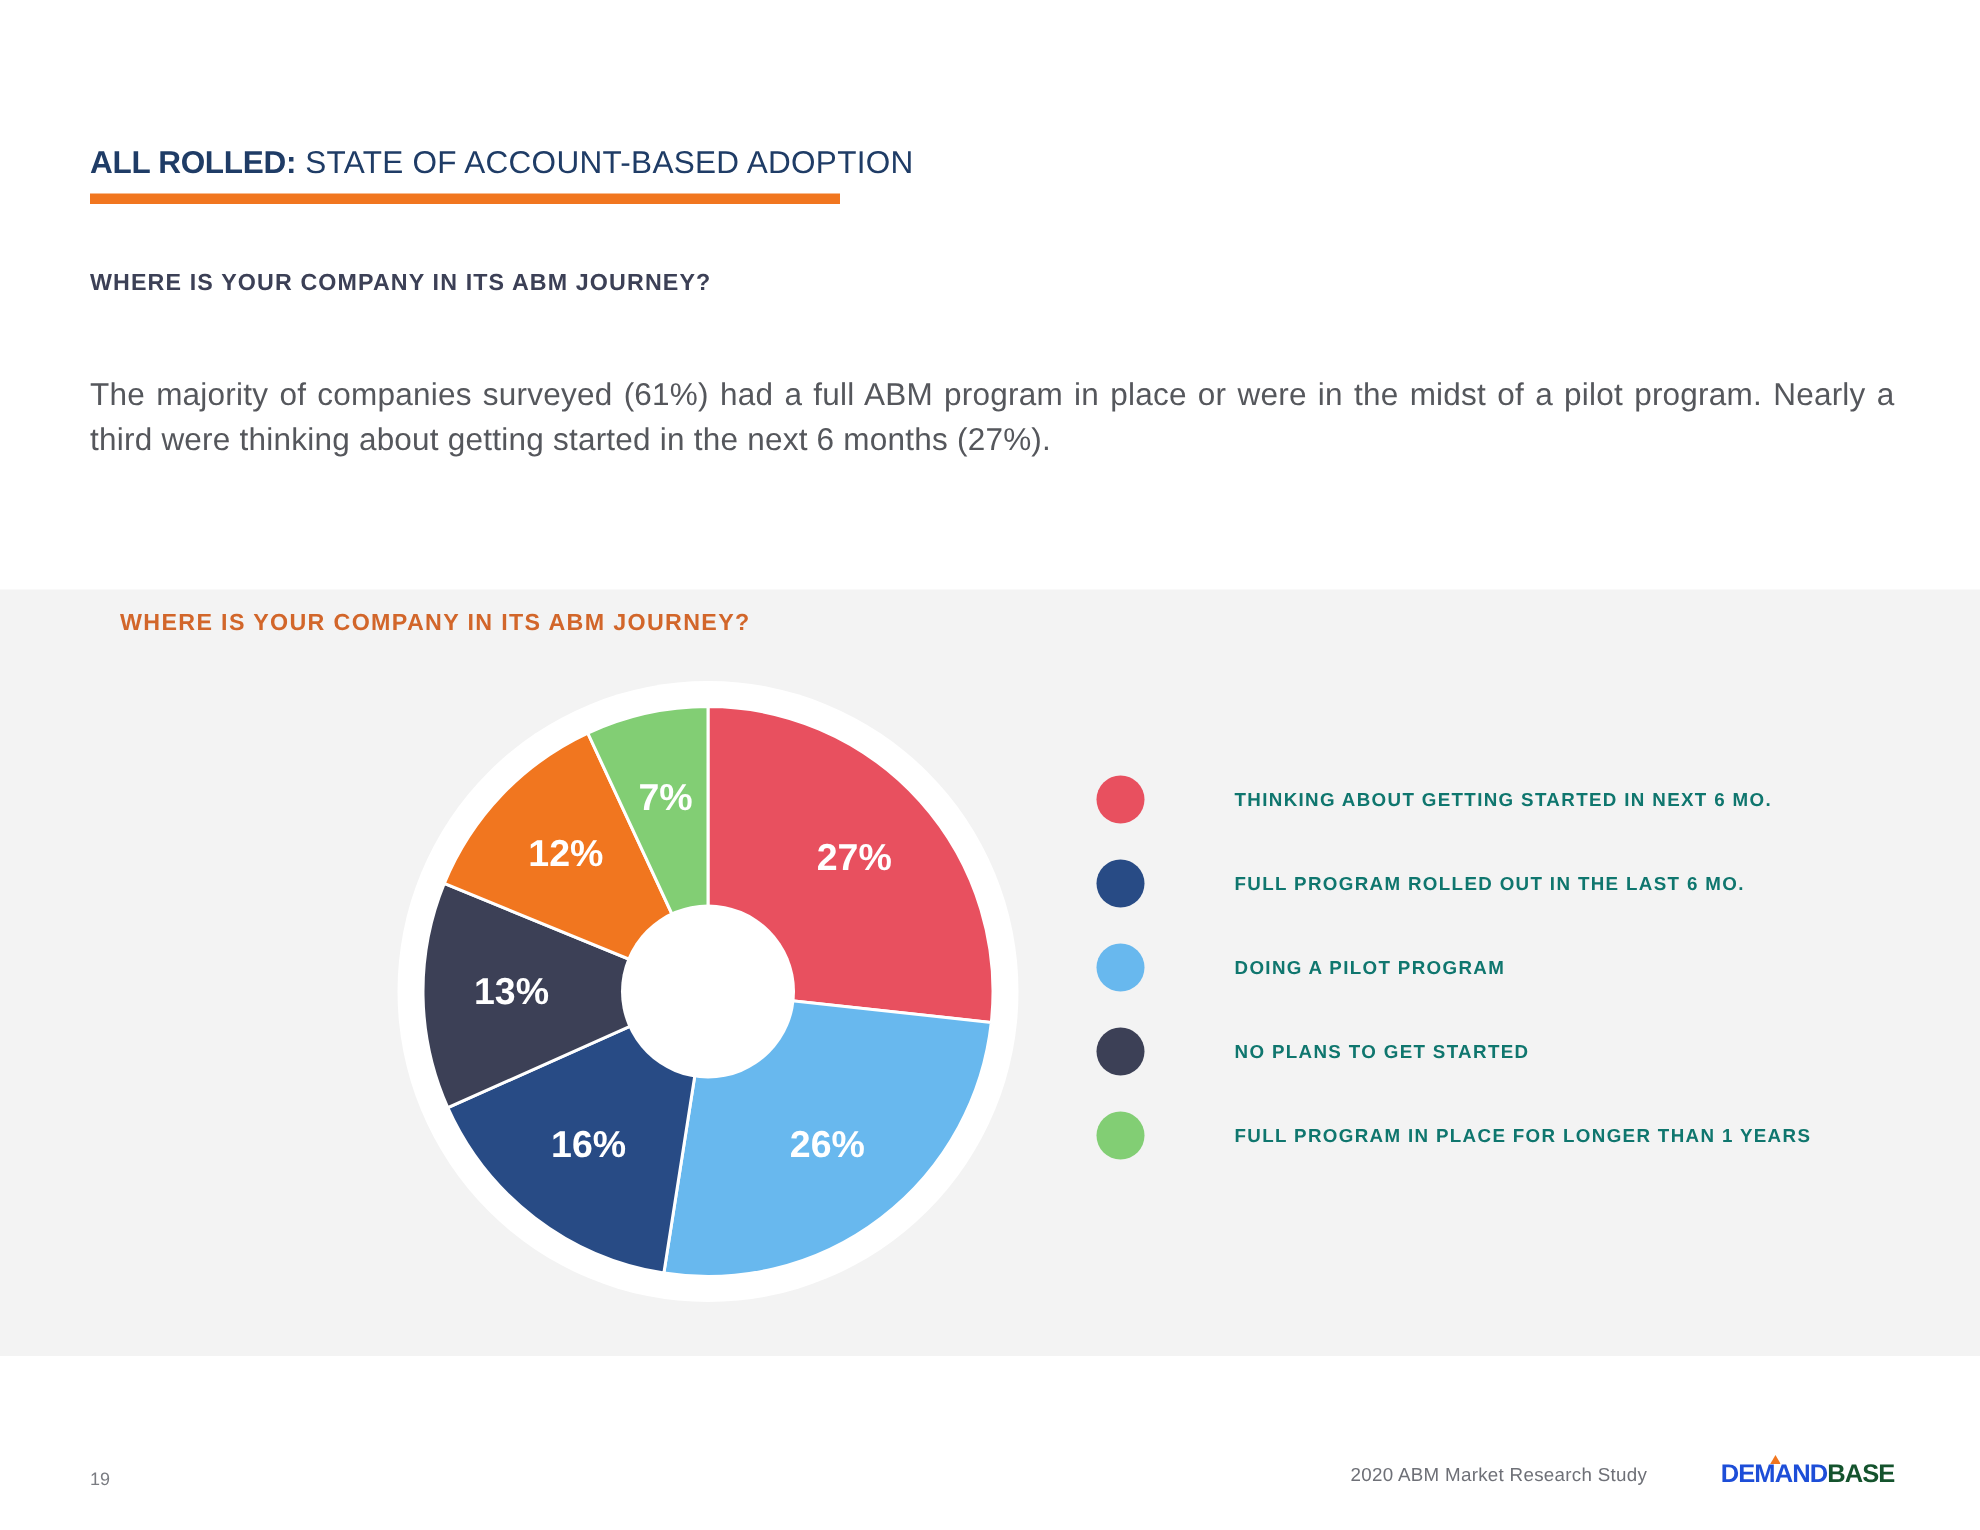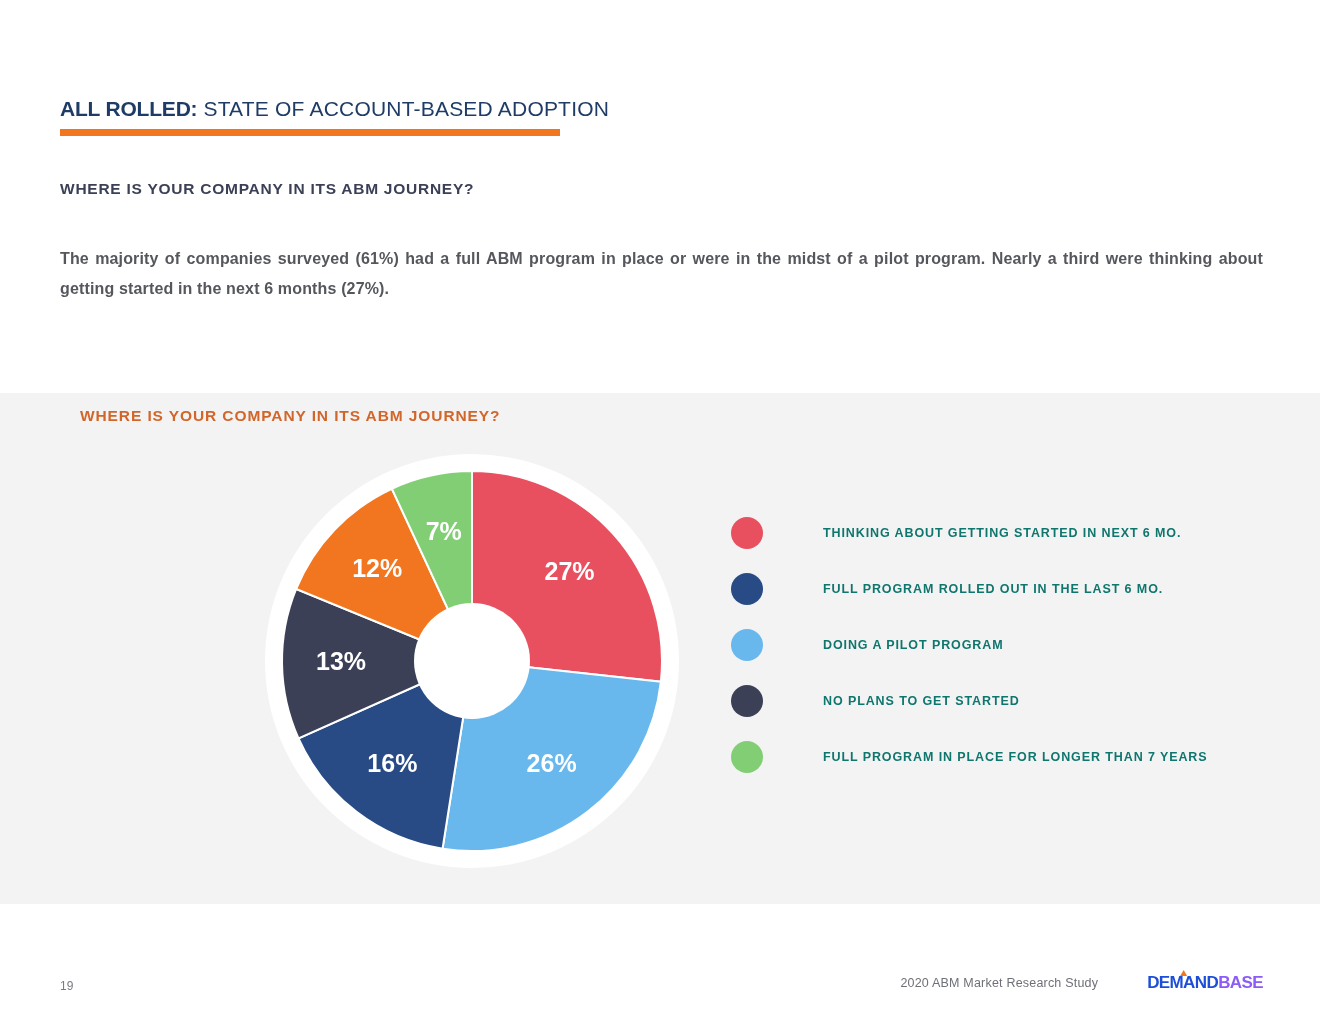--- a/index.html
+++ b/index.html
@@ -51,26 +51,25 @@
     font-size: 15.5px;
     font-weight: bold;
     letter-spacing: 0.75px;
     color: #3C4056;
   }
   #body-paragraph {
     position: absolute;
     left: 60px;
     top: 228px;
     width: 1203px;
-    font-size: 16px;
+    font-size: 21px;
     line-height: 30px;
     color: #55575C;
     text-align: justify;
     letter-spacing: 0.15px;
-    font-weight: bold;
   }
 
   
   #chart-panel {
     position: absolute;
     left: 0;
     top: 393px;
     width: 1320px;
     height: 511px;
     background: #F3F3F3;
@@ -152,21 +151,21 @@
   }
   #brand-logo {
     margin-left: 26px;
     position: relative;
     font-size: 17px;
     font-weight: bold;
     letter-spacing: -0.6px;
     line-height: 17px;
   }
   #brand-demand { color: #1d4ed8; }
-  #brand-base  { color: #8b5cf6; }
+  #brand-base  { color: #14532d; }
   #brand-accent {
     position: absolute;
     left: 33px;
     top: -4px;
     width: 7px;
     height: 6px;
     background: #F1761F;
     clip-path: polygon(50% 0%, 100% 100%, 0% 100%);
   }
 </style>
@@ -225,21 +224,21 @@
       <div class="legend-row">
         <span class="legend-swatch" style="background: rgb(104, 184, 238);"></span>
         <span class="legend-label">DOING A PILOT PROGRAM</span>
       </div>
       <div class="legend-row">
         <span class="legend-swatch" style="background: rgb(60, 64, 86);"></span>
         <span class="legend-label">NO PLANS TO GET STARTED</span>
       </div>
       <div class="legend-row">
         <span class="legend-swatch" style="background: rgb(130, 206, 116);"></span>
-        <span class="legend-label">FULL PROGRAM IN PLACE FOR LONGER THAN 7 YEARS</span>
+        <span class="legend-label">FULL PROGRAM IN PLACE FOR LONGER THAN 1 YEARS</span>
       </div>
     </div>
 
 </div>
 
 <div id="footer-page-number">19</div>
 
 <div id="footer-right">
   <span id="footer-study">2020 ABM Market Research Study</span>
   <span id="brand-logo">

